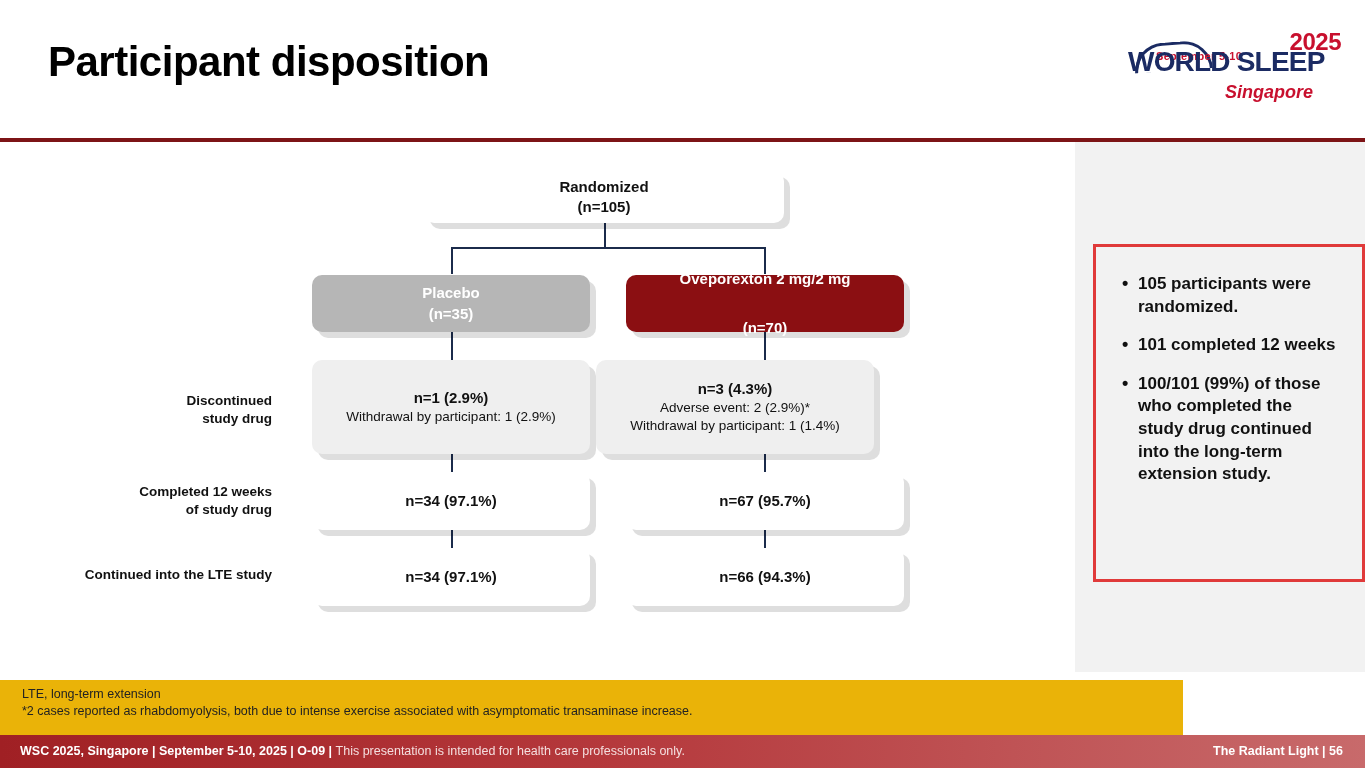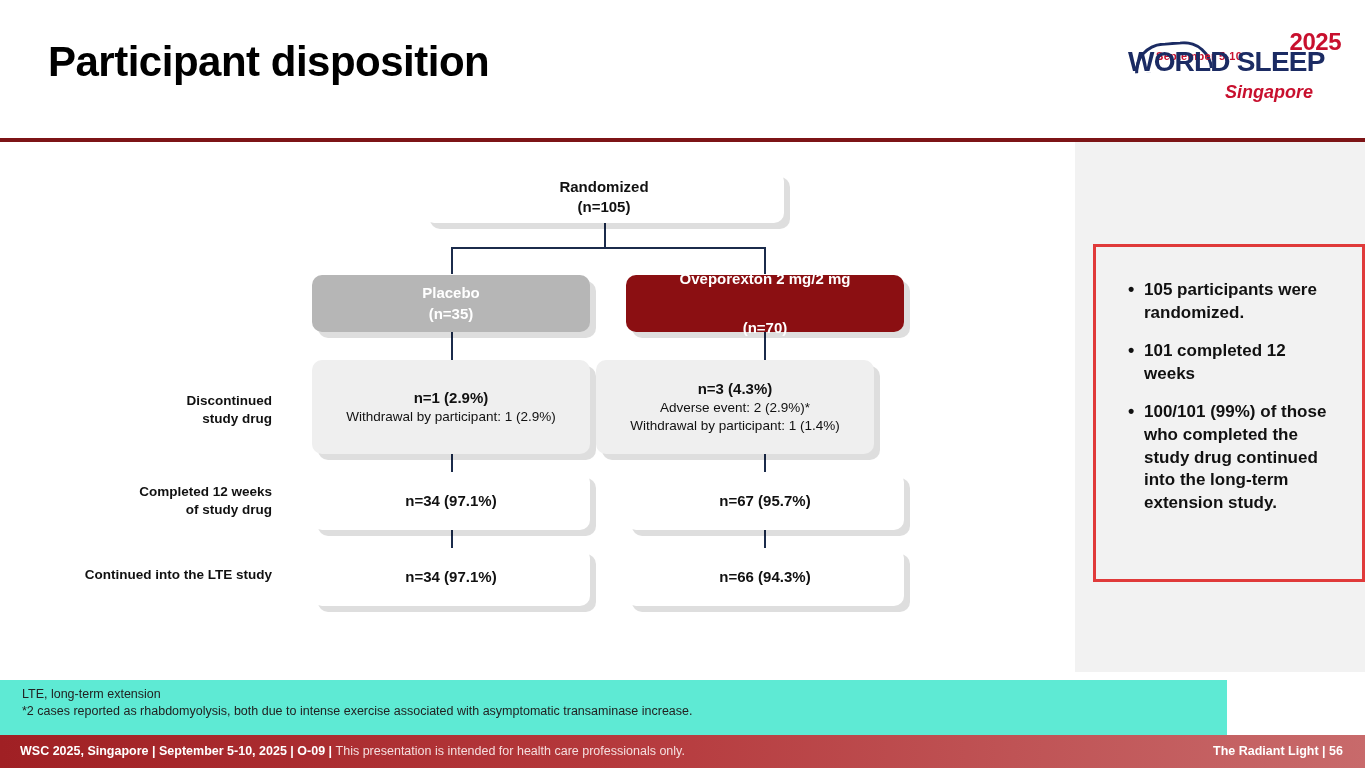--- a/index.html
+++ b/index.html
@@ -11,22 +11,21 @@
     height: 768px;
     font-family: "Liberation Sans", sans-serif;
     background: #ffffff;
     overflow: hidden;
     position: relative;
   }
   .slide {
     position: relative;
     width: 1183px;
     height: 768px;
-    background: #5eead4;
-    padding-left: 44px;
+    background: #eab308;
   }
 
   
   .header {
     position: absolute;
     left: 0; top: 0;
     width: 1365px;
     height: 139px;
     background: #ffffff;
   }
@@ -202,21 +201,21 @@
     left: 1093px;
     top: 244px;
     width: 272px;
     height: 338px;
     box-sizing: border-box;
     border: 3px solid #e03a3a;
     background: #f2f2f2;
     padding: 18px 14px 10px 16px;
   }
   .callout ul {
-    margin: 14px;
+    margin: 8px;
     padding: 0;
     list-style: none;
   }
   .callout li {
     position: relative;
     padding-left: 18px;
     margin-bottom: 16px;
     font-size: 17px;
     font-weight: bold;
     color: #111111;

